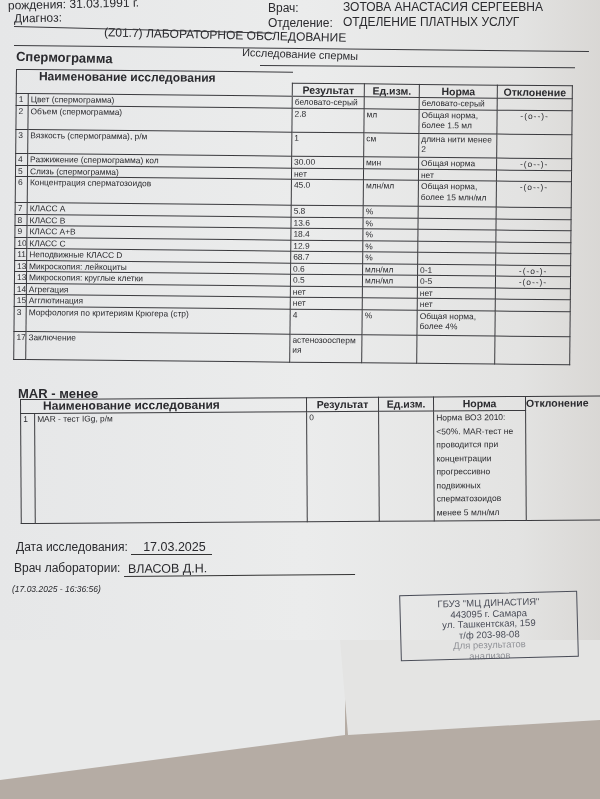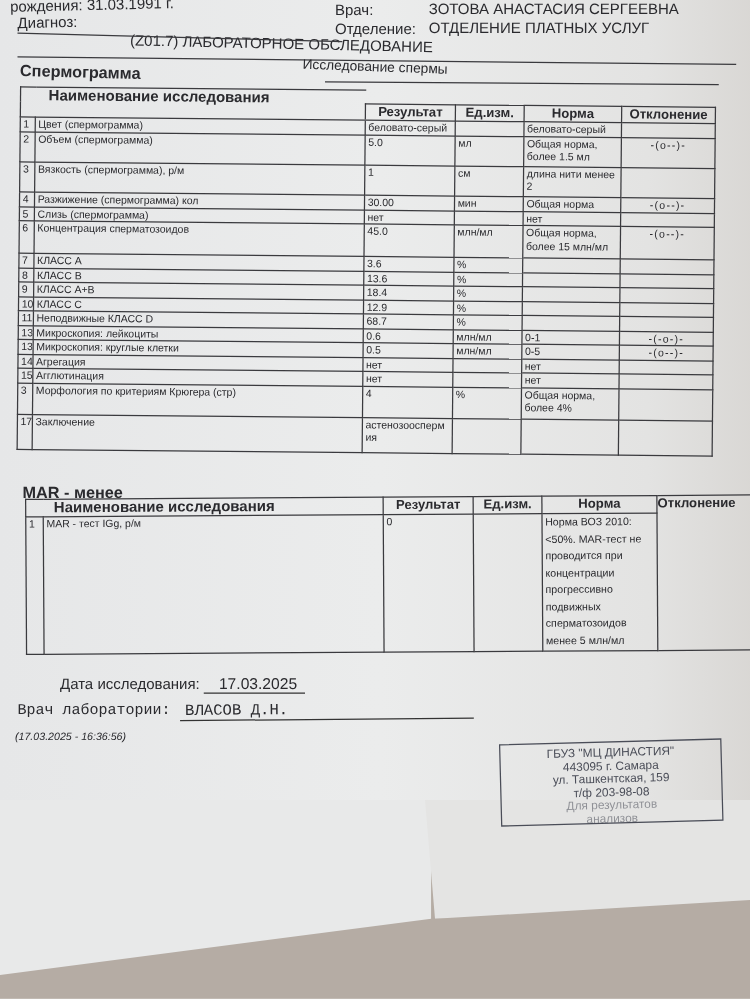--- a/index.html
+++ b/index.html
@@ -92,21 +92,21 @@
     <td class="num">1</td>
         <td>Цвет (спермограмма)</td>
     <td>беловато-серый</td>
         <td></td>
     <td>беловато-серый</td>
         <td class="dev"></td>
   </tr>
   <tr style="height:24px">
     <td class="num">2</td>
         <td>Объем (спермограмма)</td>
-    <td>5.0</td>
+    <td>2.8</td>
         <td>мл</td>
     <td style="white-space:normal">Общая норма, более 1.5 мл</td>
         <td class="dev">-(о--)-</td>
   </tr>
   <tr style="height:24px">
     <td class="num">3</td>
         <td>Вязкость (спермограмма), р/м</td>
     <td>1</td>
         <td>см</td>
     <td style="white-space:normal">длина нити менее 2</td>
@@ -132,21 +132,21 @@
     <td class="num">6</td>
         <td>Концентрация сперматозоидов</td>
     <td>45.0</td>
         <td>млн/мл</td>
     <td style="white-space:normal">Общая норма, более 15 млн/мл</td>
         <td class="dev">-(о--)-</td>
   </tr>
   <tr style="height:11px">
     <td class="num">7</td>
         <td>КЛАСС А</td>
-    <td>3.6</td>
+    <td>5.8</td>
         <td>%</td>
     <td></td>
         <td class="dev"></td>
   </tr>
   <tr style="height:11px">
     <td class="num">8</td>
         <td>КЛАСС В</td>
     <td>13.6</td>
         <td>%</td>
     <td></td>
@@ -250,25 +250,25 @@
     <td class="num">1</td>
     <td>MAR - тест IGg, р/м</td>
     <td>0</td>
     <td></td>
     <td style="white-space:normal; font-size:8.5px; line-height:13.5px;">Норма ВОЗ 2010: &lt;50%. MAR-тест не проводится при концентрации прогрессивно подвижных сперматозоидов менее 5 млн/мл</td>
     <td style="border-top:none; border-right:none;"></td>
   </tr>
 </tbody>
   </table>
 
-<div class="abs footer-label" style="left:16px; top:540px;margin-left:32px;">
+<div class="abs footer-label" style="left:16px; top:540px;">
   <span>Дата исследования:</span>
   <span class="underline-val" style="padding:0 6px 0 12px; font-size:12.5px;">17.03.2025</span>
 </div>
-<div class="abs footer-label" style="left:14px; top:561px;font-family:Liberation Mono, monospace;">
+<div class="abs footer-label" style="left:14px; top:561px;">
   <span>Врач лаборатории:</span>
   <span class="underline-val" style="padding:0 148px 0 4px; font-size:12.5px; transform:rotate(-0.5deg);">ВЛАСОВ Д.Н.</span>
 </div>
 <div class="abs" style="left:12px; top:584px; font-size:8.5px; font-style:italic;">(17.03.2025 - 16:36:56)</div>
 
 <div class="stamp">
   <div>ГБУЗ "МЦ ДИНАСТИЯ"</div>
   <div>443095 г. Самара</div>
   <div>ул. Ташкентская, 159</div>
   <div>т/ф 203-98-08</div>

